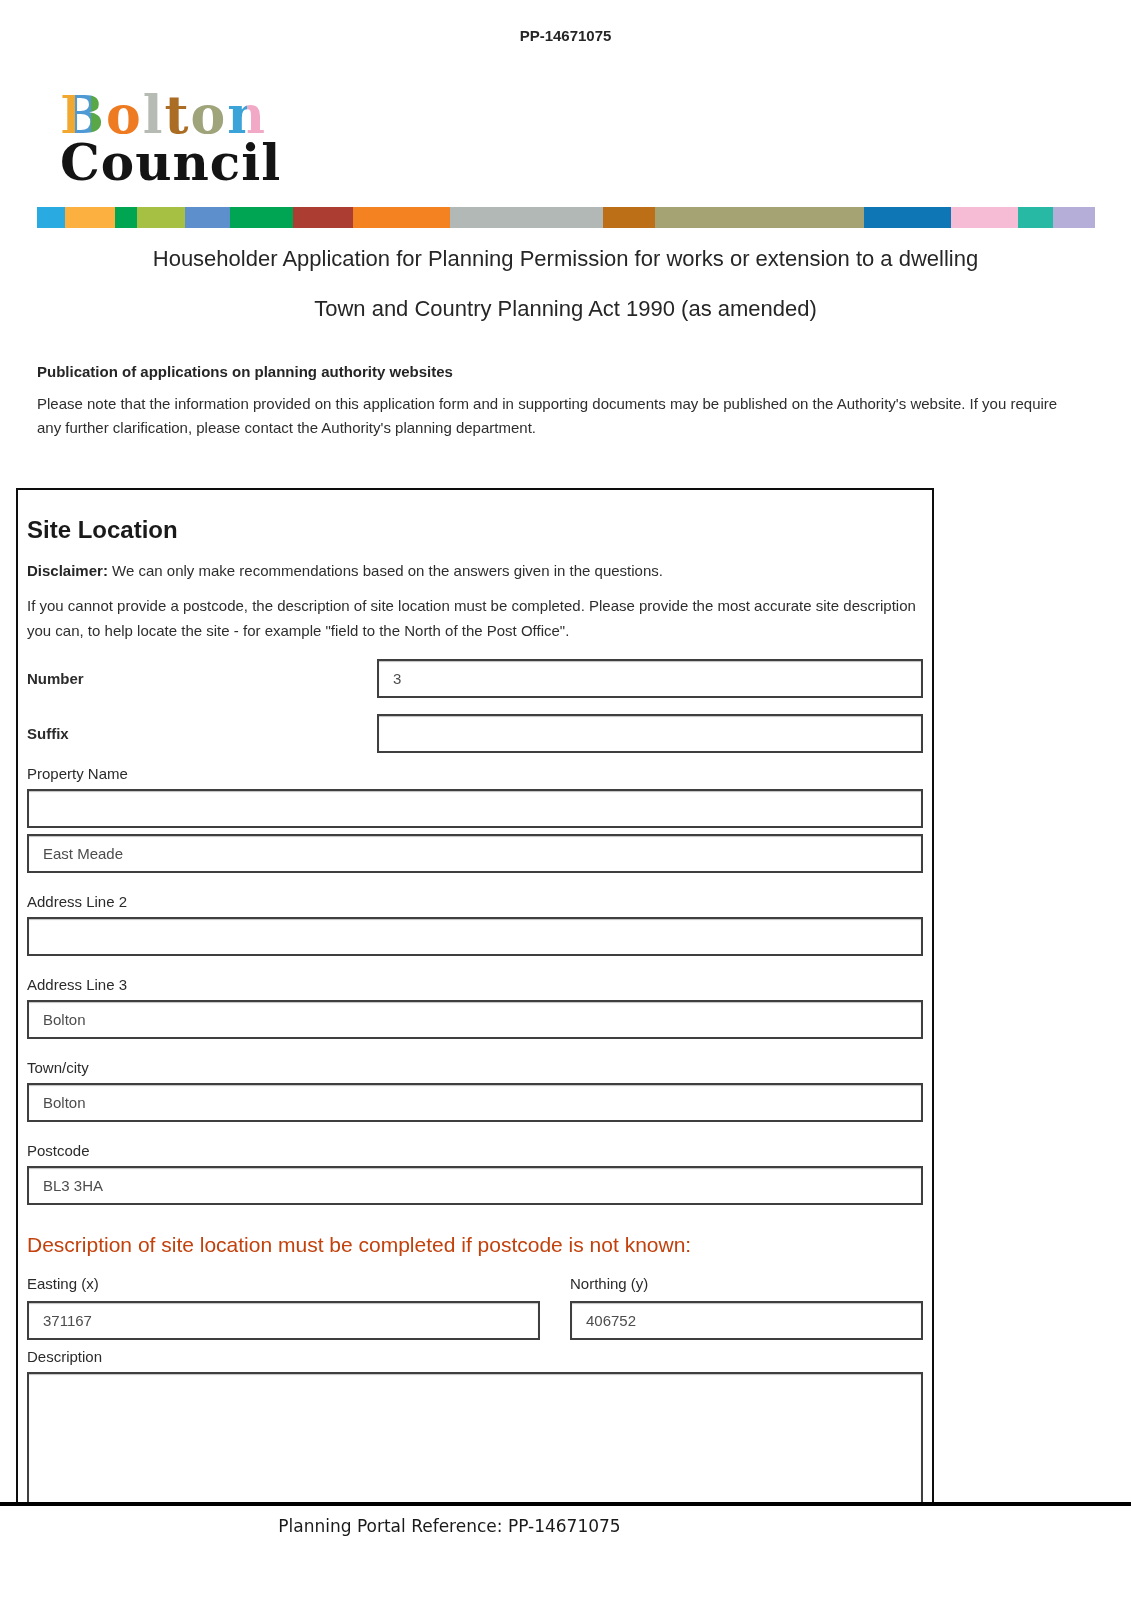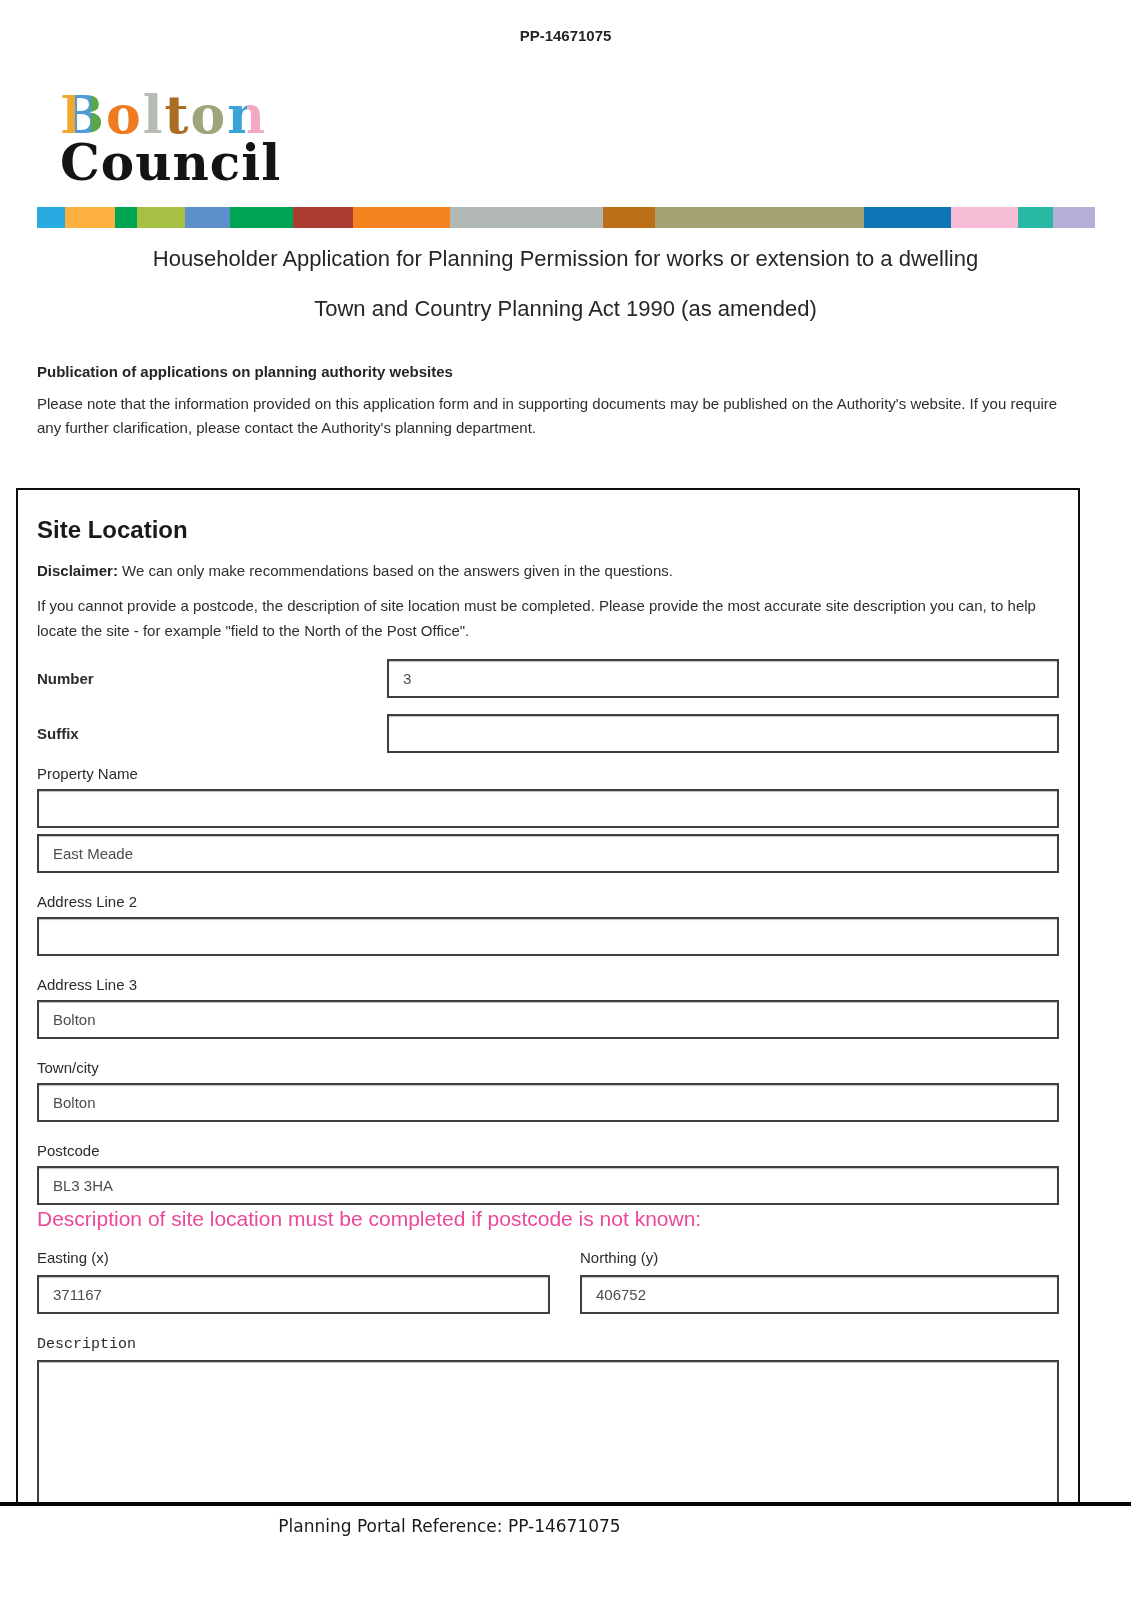--- a/index.html
+++ b/index.html
@@ -28,49 +28,49 @@
 
   
   .title-main { margin-top:16px; text-align:center; font-size:22px; line-height:30px; font-weight:normal; color:#262626; }
   .title-sub  { margin-top:20px; text-align:center; font-size:22px; line-height:30px; font-weight:normal; color:#262626; }
 
   .pub-heading { margin:38px 37px 0; font-size:15px; font-weight:bold; line-height:20px; color:#262626; }
   .pub-body { margin:10px 37px 0; max-width:1045px; font-size:15px; line-height:24px; color:#2e2e2e; }
 
   
   .site-box {
-    position:absolute; top:488px; left:16px; width:1064px; height:1014px;
-    border:2px solid #0d0d0d; border-bottom:none; padding:0 19px; overflow:hidden; background:#fff;
+    position:absolute; top:488px; left:16px; width:918px; height:1014px;
+    border:2px solid #0d0d0d; border-bottom:none; padding:0 9px; overflow:hidden; background:#fff;
   }
   .sl-heading { margin-top:25px; font-size:24px; font-weight:bold; line-height:30px; color:#1a1a1a; }
   .sl-disclaimer { margin-top:16px; font-size:15px; line-height:20px; color:#2e2e2e; }
   .sl-disclaimer b { color:#262626; }
   .sl-info { margin-top:12px; font-size:15px; line-height:25px; color:#2e2e2e; }
 
   .row-inline { display:flex; align-items:center; margin-top:16px; }
   .row-inline .f-label { width:350px; flex:0 0 350px;font-weight:bold; }
   .f-label { font-size:15px; line-height:18px; color:#2b2b2b; }
   .f-input {
     display:block; width:100%; height:39px; border:2px solid #3f3f3f; background:#fff;
     padding:0 14px; font-family:"Liberation Sans", sans-serif; font-size:15px; color:#4d4d4d;
     box-shadow: inset 0 1px 1px rgba(0,0,0,0.25); border-radius:0; outline:none;
   }
   .row-inline .f-input { flex:1 1 auto; }
   .stack-label { margin-top:20px; }
   .stack-label.first { margin-top:12px; }
   .stack-input { margin-top:6px; }
 
-  .desc-heading { font-size:21px; font-weight:normal; line-height:28px; color:#ec4899; }
+  .desc-heading { margin-top:26px; font-size:21px; font-weight:normal; line-height:28px; color:#c2410c; }
 
   .coords-row { display:flex; margin-top:16px; }
   .coords-col-a { width:513px; flex:0 0 513px; margin-right:30px; }
   .coords-col-b { flex:1 1 auto; }
   .coords-row .f-input { margin-top:8px; }
 
-  .desc-label { margin-top:22px;font-family:Liberation Mono, monospace; }
+  .desc-label { margin-top:8px; }
   .f-textarea {
     display:block; width:100%; height:220px; margin-top:6px; border:2px solid #3f3f3f; background:#fff;
     padding:8px 14px; font-family:"Liberation Sans", sans-serif; font-size:15px; color:#4d4d4d;
     box-shadow: inset 0 1px 1px rgba(0,0,0,0.25); resize:none; border-radius:0; outline:none;
   }
 
   
   .page-rule { position:absolute; top:1502px; left:0; width:1131px; height:4px; background:#000; }
   .page-footer { position:absolute; top:1516px; left:0; width:899px; text-align:center;
     font-family:"DejaVu Sans", sans-serif; font-size:17px; color:#1a1a1a; }

